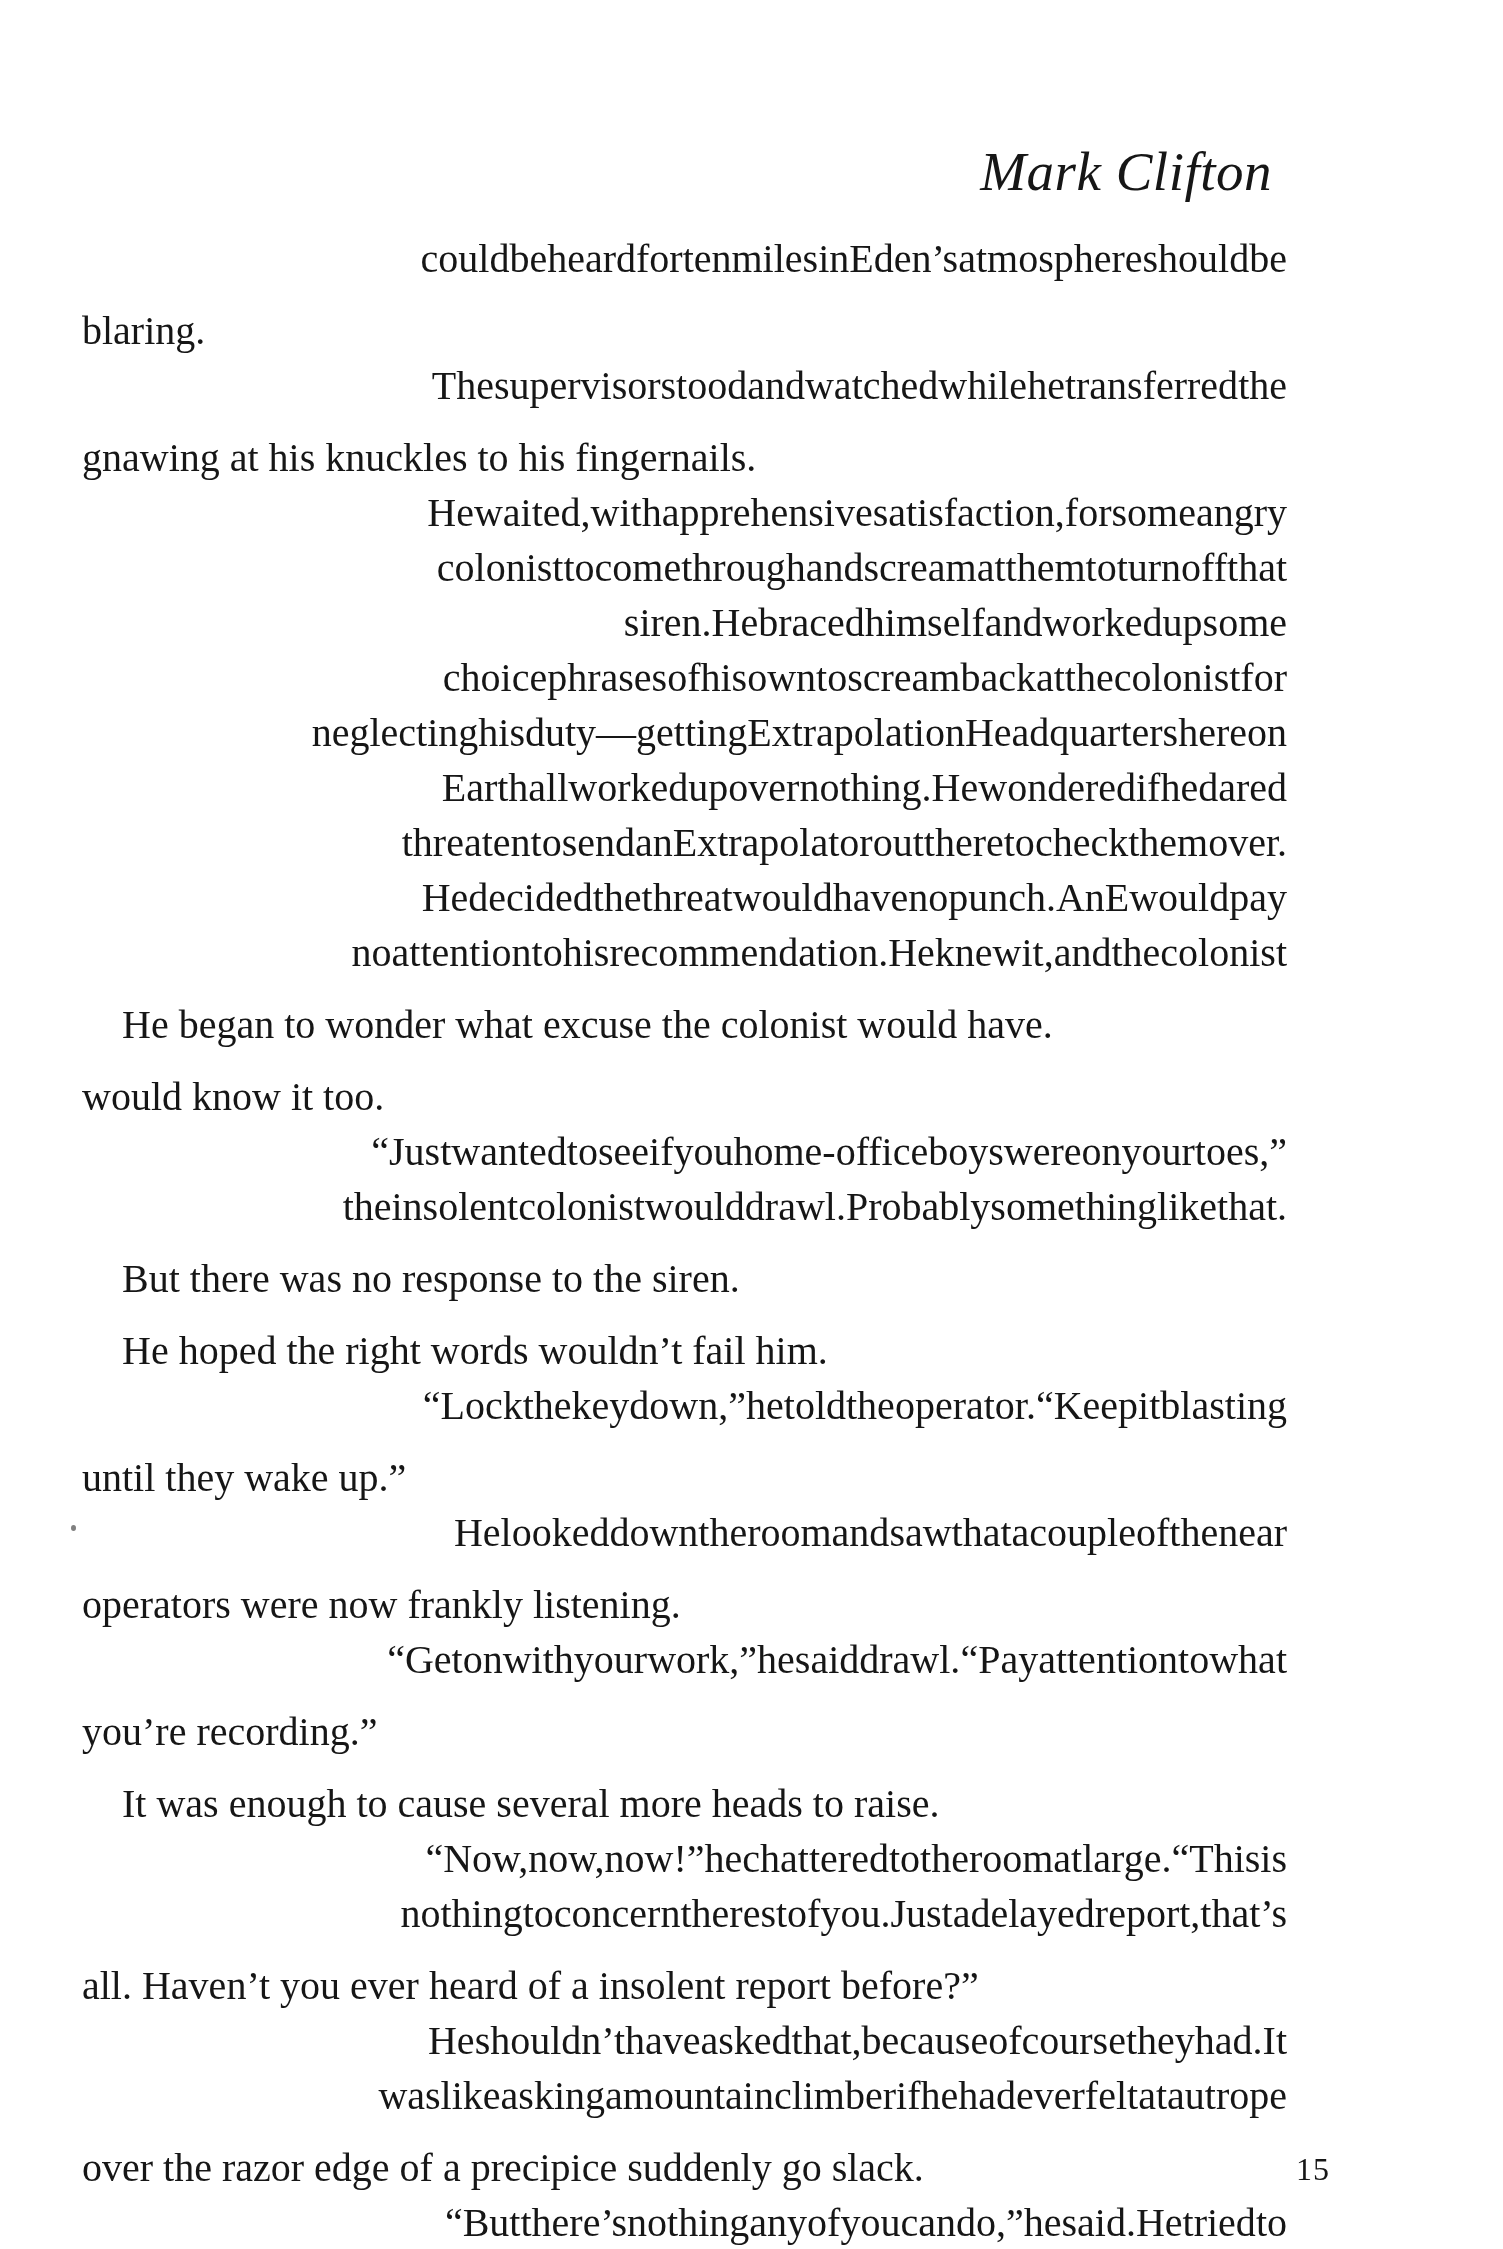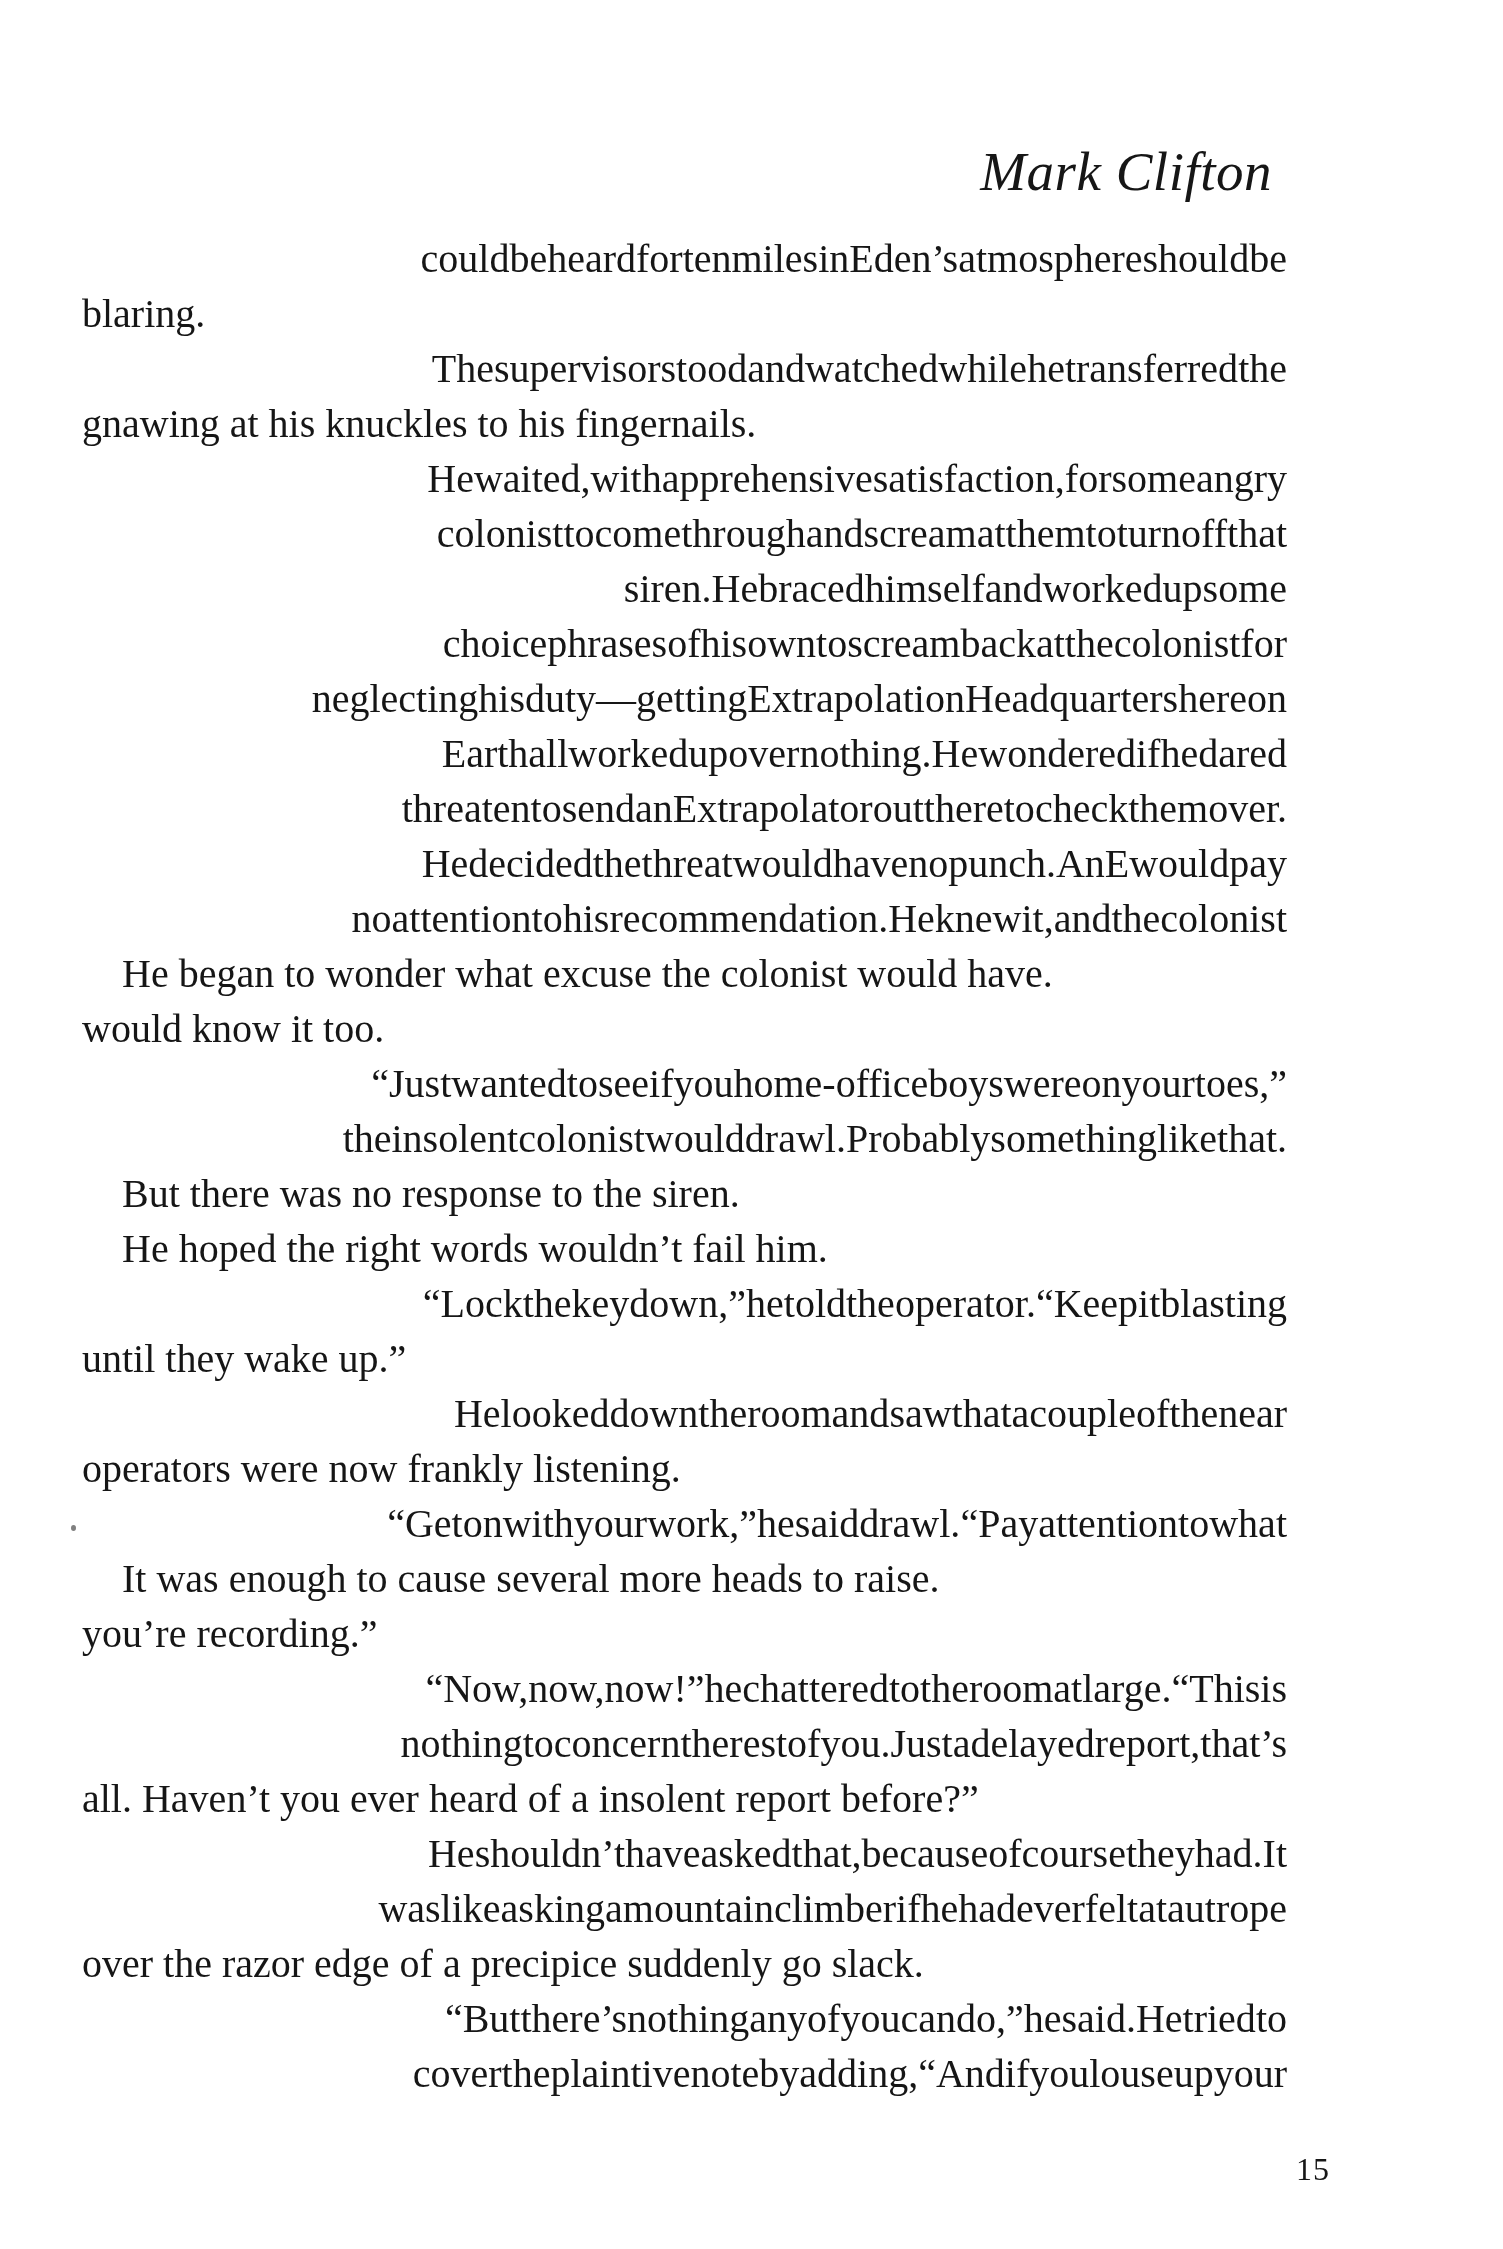--- a/index.html
+++ b/index.html
@@ -40,20 +40,21 @@
     display: flex;
     justify-content: flex-end;
     height: 55px;
     line-height: 55px;
     white-space: nowrap;
   }
   .line.lastline {
     display: block;
     justify-content: flex-start;
     text-align: left;
+    margin-top: 17px;
   }
   .line.indent {
     padding-left: 40px;
   }
   .line span {
     display: inline-block;
     line-height: 55px;
   }
   .folio {
     position: absolute;
@@ -283,22 +284,22 @@
         <span>your</span>
         <span>work,”</span>
         <span>he</span>
         <span>said</span>
         <span>drawl.</span>
         <span>“Pay</span>
         <span>attention</span>
         <span>to</span>
         <span>what</span>
       </div>
+      <div class="line lastline">you’re recording.”</div>
       <div class="line lastline indent">It was enough to cause several more heads to raise.</div>
-      <div class="line lastline">you’re recording.”</div>
       <div class="line indent">
         <span>“Now,</span>
         <span>now,</span>
         <span>now!”</span>
         <span>he</span>
         <span>chattered</span>
         <span>to</span>
         <span>the</span>
         <span>room</span>
         <span>at</span>

